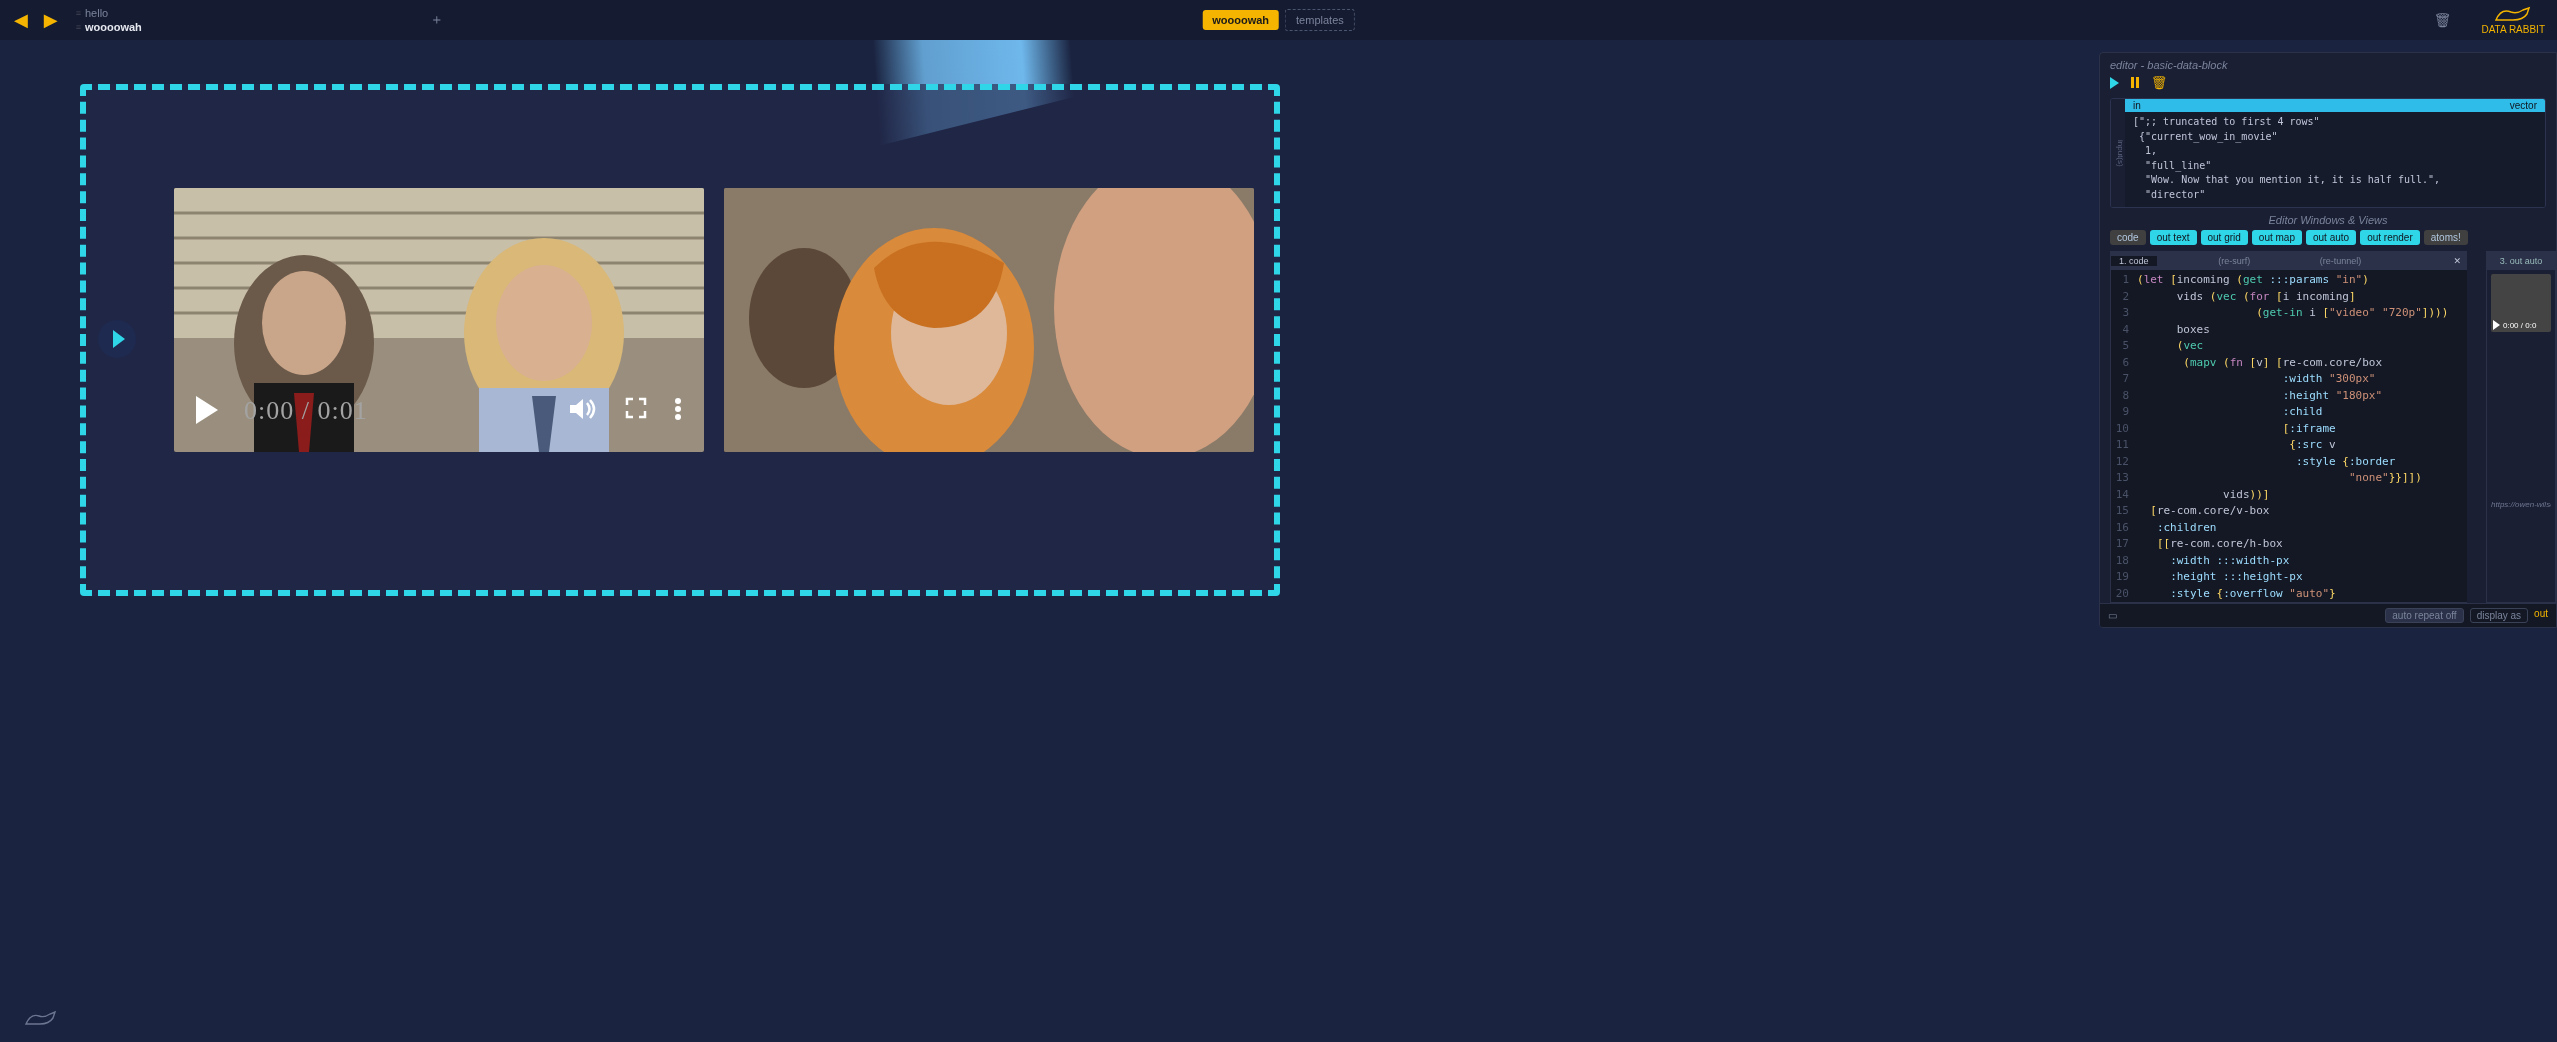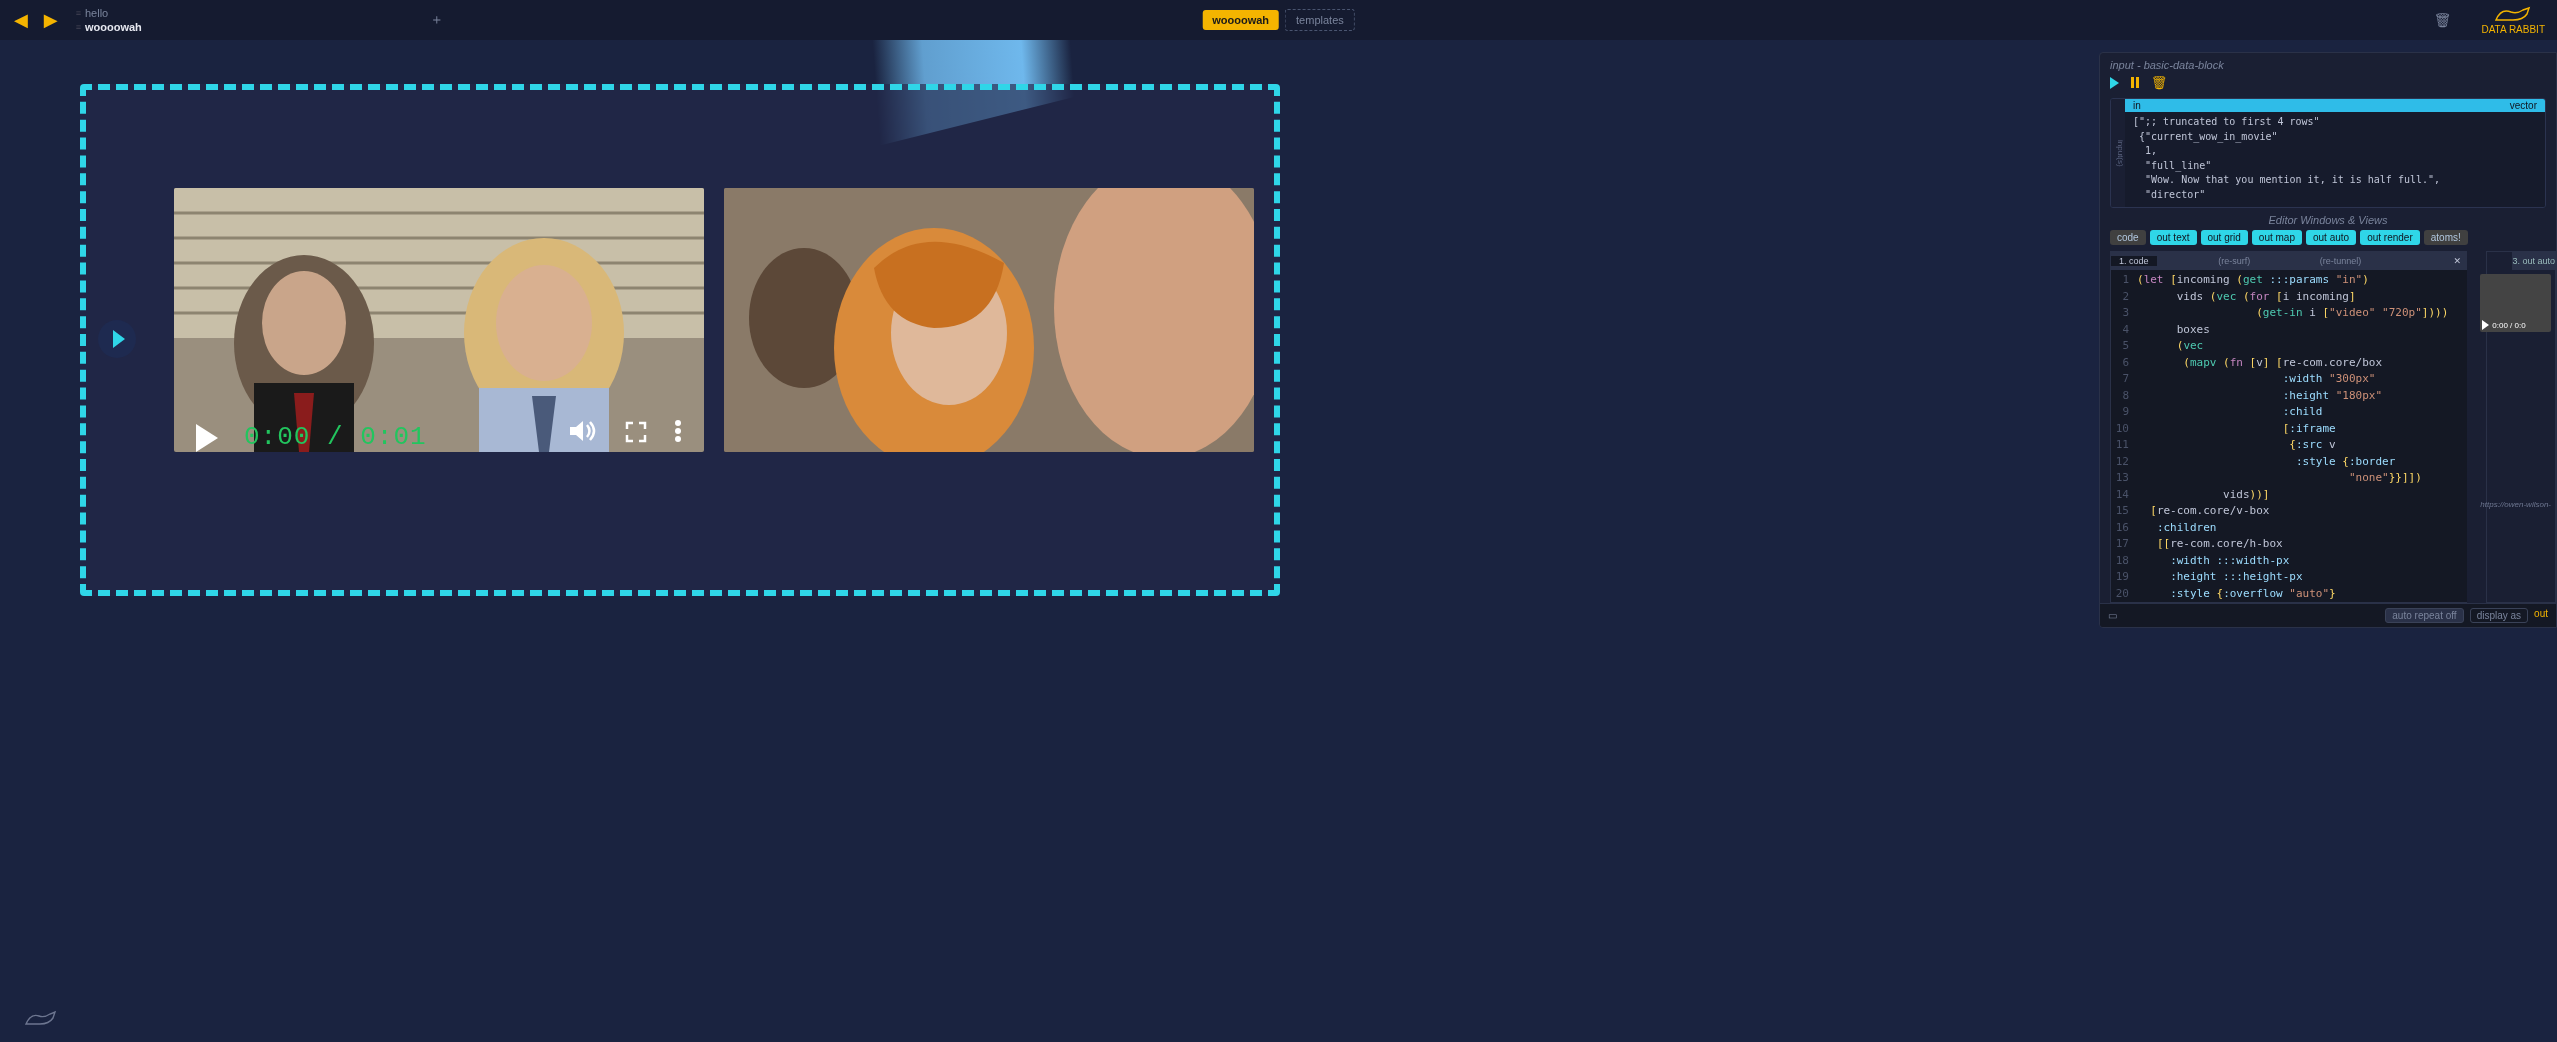--- a/index.html
+++ b/index.html
@@ -97,26 +97,26 @@
     width:530px; height:264px;
     background:#333;
     position:relative;
     border-radius:2px;
     overflow:hidden;
   }
   .video-scene { position:absolute; inset:0; }
   .video-controls {
     position:absolute; bottom:0; left:0; right:0;
     height:56px;
-    display:flex; align-items:flex-end;
+    display:flex; align-items:flex-start;
     padding:0 22px;
     gap:26px;
-    color:#22c55e;
+    color:#a3a3a3;
     font-size:26px;
-    font-family: Liberation Mono, monospace;
+    font-family: Liberation Serif, serif;
   }
   .play-tri { width:0;height:0;border-left:22px solid #fff;border-top:14px solid transparent;border-bottom:14px solid transparent; cursor:pointer; }
   .vidspacer{flex:1}
   .time-txt { letter-spacing:1px; }
   .vol-ico, .fs-ico, .more-ico { cursor:pointer; }
 
   .adv-arrow {
     position:absolute;
     left:12px; top:230px;
     width:38px;height:38px;
@@ -224,21 +224,21 @@
     padding:2px 0;
   }
   .line { display:flex; }
   .ln { width:26px; text-align:right; color:#4a5268; padding-right:8px; user-select:none; }
   .ct { white-space:pre; color:#c0c6d8; }
   .kw{color:#c586c0}.fn{color:#4ec9b0}.str{color:#ce9178}.key{color:#9cdcfe}.par{color:#ffd966}
 
   .preview-pane {
     width:70px; background:#1a1f33;
     border:1px solid #2a3148;
-    display:flex; flex-direction:column;align-items:flex-end;
+    display:flex; flex-direction:column;
   }
   .preview-tab{height:18px;background:#2a3148;font-size:9px;color:#9bb;text-align:center;line-height:18px;}
   .pv-body{flex:1;padding:4px;}
   .pv-video{width:100%;height:58px;background:#444;border-radius:2px;display:flex;align-items:flex-end;color:#fff;font-size:8px;padding:2px;gap:3px;}
   .pv-play{width:0;height:0;border-left:7px solid #fff;border-top:5px solid transparent;border-bottom:5px solid transparent;}
   .pv-link{font-size:8px;color:#6d7690;margin-top:168px;font-style:italic;overflow:hidden;white-space:nowrap;}
 
   .editor-footer {
     height:24px; background:#141824;
     border-top:1px solid #2a3148;
@@ -352,21 +352,21 @@
         <ellipse cx="210" cy="160" rx="100" ry="120" fill="#d98a3a"></ellipse>
         <ellipse cx="225" cy="145" rx="58" ry="72" fill="#dfb89a"></ellipse>
         <path d="M150 80 Q200 30 280 75 Q270 140 210 140 Q160 135 150 80" fill="#c87020"></path>
       </svg>
     </div>
 
   </div>
 </div>
 
 <div class="editor">
-  <div class="editor-title">input - basic-data-block</div>
+  <div class="editor-title">editor - basic-data-block</div>
   <div class="editor-toolbar">
     <div class="play-sm"></div>
     <div class="pause-sm">
         <span></span>
         <span></span>
       </div>
     <span class="trash-sm">🗑</span>
   </div>
 
   <div class="in-block">

